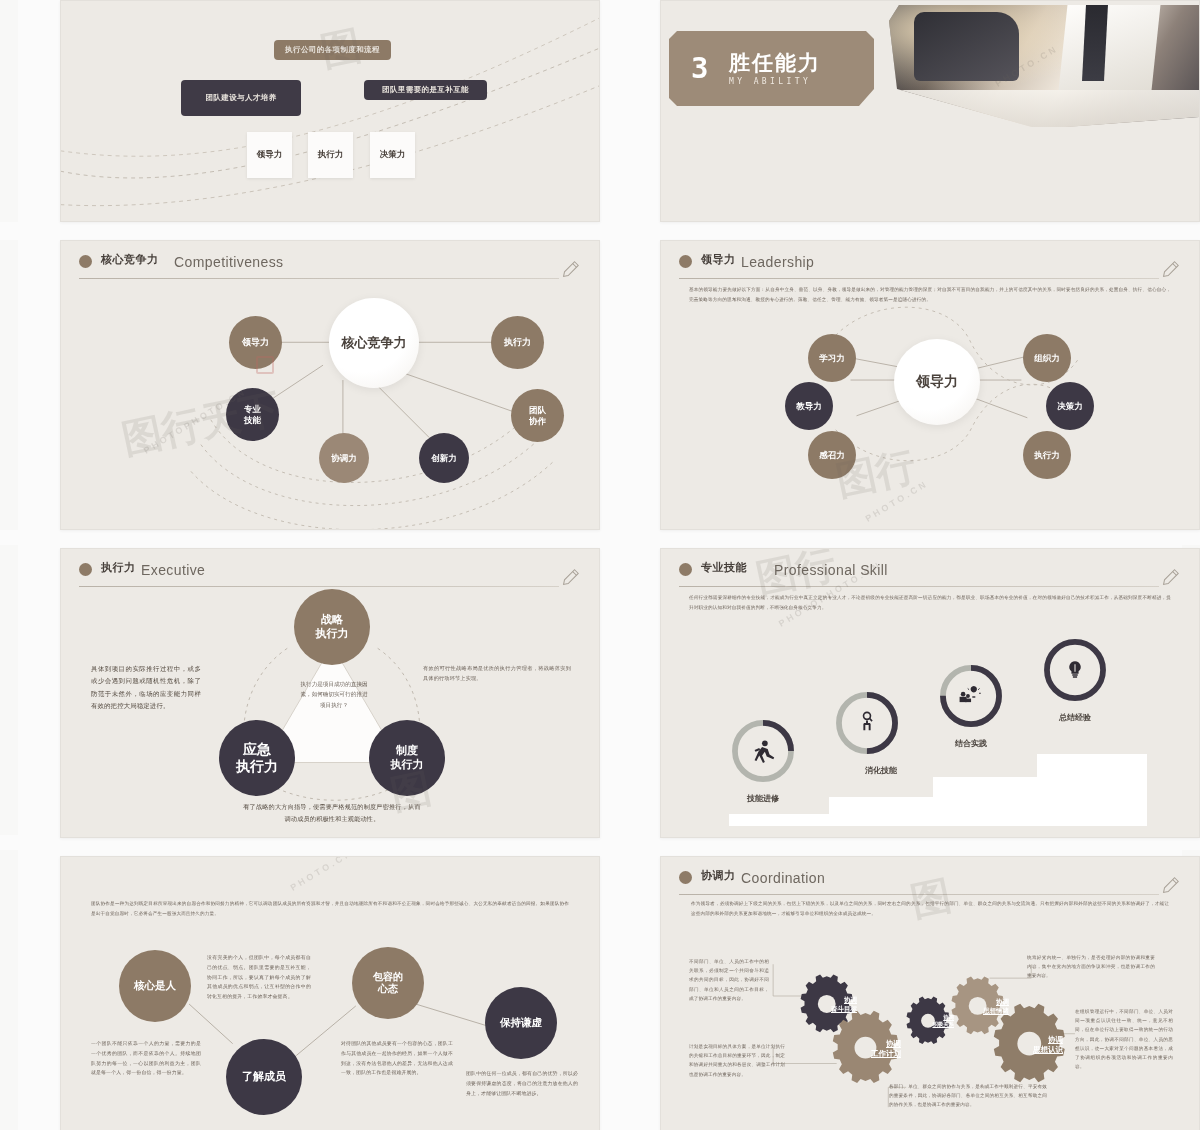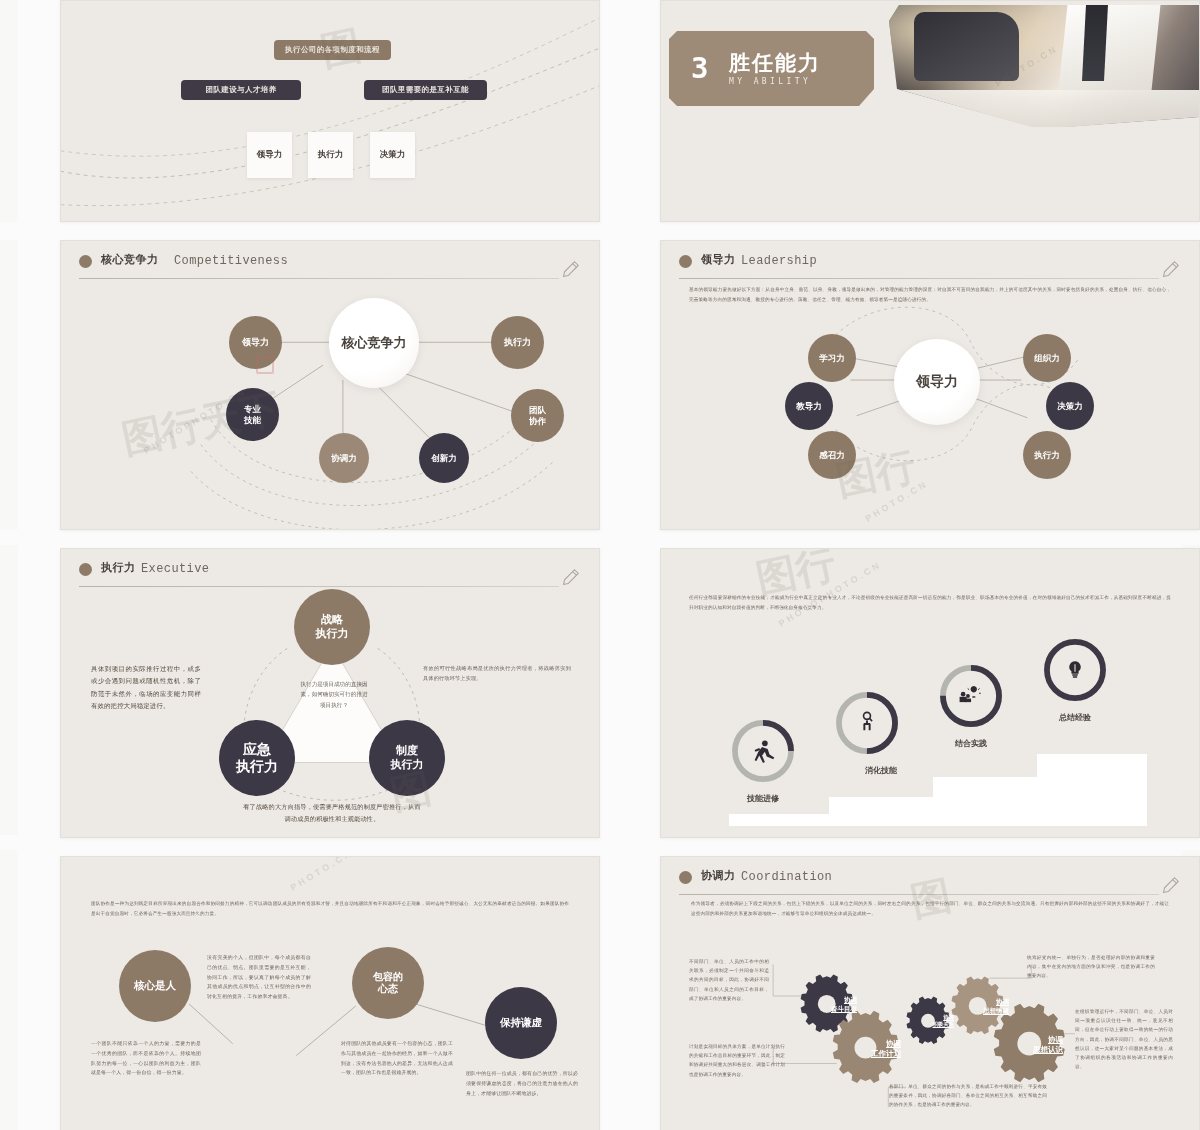--- a/index.html
+++ b/index.html
@@ -40,22 +40,22 @@
   .shead { position:absolute; left:18px; right:18px; top:10px; height:26px; }
   .shead .dot {
     position:absolute; left:0; top:4px; width:13px; height:13px;
     border-radius:50%; background:#8e7b67;
   }
   .shead .tcn {
     position:absolute; left:22px; top:1px; font-size:11px;
     color:#463f3a; font-weight:bold; letter-spacing:.5px;
   }
   .shead .ten {
-    position:absolute; left:95px; top:3px; font-size:12px;
-    color:#6e675f; letter-spacing:.4px;font-family:Liberation Mono, monospace;
+    position:absolute; left:95px; top:3px; font-size:14px;
+    color:#6e675f; letter-spacing:.4px;
   }
   .shead .rule {
     position:absolute; left:0; right:22px; bottom:-2px; height:1px;
     background:linear-gradient(to right,#b9b2a8,#d6d1c9);
   }
   .pencil { position:absolute; right:0; bottom:-4px; width:22px; height:22px; }
 
   .para {
     position:absolute; font-size:4.6px; line-height:2.1;
     color:#6b6158; letter-spacing:.15px; text-align:justify;
@@ -144,21 +144,21 @@
 
 <div class="grid">
 
   <div class="slide">
     <svg class="ov" viewBox="0 0 540 222">
       <path d="M-10,170 C120,200 300,150 560,40" fill="none" stroke="#c3bcb2" stroke-width="1" stroke-dasharray="4 4"></path>
       <path d="M-10,205 C140,215 330,175 560,78" fill="none" stroke="#c9c2b8" stroke-width="1" stroke-dasharray="4 4"></path>
       <path d="M-10,150 C150,175 320,130 560,8" fill="none" stroke="#cdc6bc" stroke-width="1" stroke-dasharray="4 4"></path>
     </svg>
     <div class="chip brown" style="left:213px;top:39px;width:117px;height:20px;">执行公司的各项制度和流程</div>
-    <div class="chip dark" style="left:120px;top:79px;width:120px;height:20px;">团队建设与人才培养</div>
+    <div class="chip dark" style="left:120px;top:79px;width:120px;height:36px;">团队建设与人才培养</div>
     <div class="chip dark" style="left:303px;top:79px;width:123px;height:20px;">团队里需要的是互补互能</div>
     <div class="wcard" style="left:186px;top:131px;width:45px;height:46px;">领导力</div>
     <div class="wcard" style="left:247px;top:131px;width:45px;height:46px;">执行力</div>
     <div class="wcard" style="left:309px;top:131px;width:45px;height:46px;">决策力</div>
     <div class="wm wm-big" style="left:260px;top:20px;">图</div>
   </div>
 
   <div class="slide">
     <div class="banner">
       <div class="num">3</div>
@@ -267,20 +267,30 @@
     <div class="circ c-dark" style="left:308px;top:171px;width:76px;height:76px;font-size:11px;white-space:pre-line;">制度
 执行力</div>
     <div style="position:absolute;left:238px;top:130px;width:70px;font-size:5.6px;line-height:1.85;color:#6b6158;text-align:center;">执行力是项目成功的直接因素，如何确切实可行的推进项目执行？</div>
     <div class="para" style="left:30px;top:114px;width:110px;font-size:6.4px;line-height:1.95;color:#53493f;">具体到项目的实际推行过程中，或多或少会遇到问题或随机性危机，除了防范于未然外，临场的应变能力同样有效的把控大局稳定进行。</div>
     <div class="para" style="left:362px;top:114px;width:148px;font-size:5.2px;line-height:2;">有效的可行性战略布局是优质的执行力管理者，将战略落实到具体的行动环节上实现。</div>
     <div class="para" style="left:182px;top:252px;width:178px;font-size:6.2px;line-height:1.95;color:#53493f;text-align:center;">有了战略的大方向指导，便需要严格规范的制度严密推行，从而调动成员的积极性和主观能动性。</div>
     <div class="wm wm-big" style="left:330px;top:215px;">图</div>
   </div>
 
   <div class="slide">
+    <div class="shead">
+      <span class="dot"></span>
+      <span class="tcn">专业技能</span>
+      <span class="ten">Professional Skill</span>
+      <span class="rule"></span>
+      <svg class="pencil" viewBox="0 0 24 24">
+        <path d="M17 3l4 4-11 11-5 1 1-5z" fill="none" stroke="#a9a298" stroke-width="1.1"></path>
+        <path d="M15 5l4 4" fill="none" stroke="#a9a298" stroke-width="1.1"></path>
+      </svg>
+    </div>
     <div class="para" style="left:28px;right:28px;top:44px;">任何行业都需要深耕细作的专业技能，才能成为行业中真正立足的专业人才，不论是初级的专业技能还是高阶一切适应的能力，都是职业、职场基本的专业的价值，在对的领域做好自己的技术积累工作，从基础到深度不断精进，提升对职业的认知和对自我价值的判断，不断强化自身核心竞争力。</div>
 
     <div class="stair" style="left:68px;top:265px;width:100px;height:12px;"></div>
     <div class="stair" style="left:168px;top:248px;width:104px;height:29px;"></div>
     <div class="stair" style="left:272px;top:228px;width:104px;height:49px;"></div>
     <div class="stair" style="left:376px;top:205px;width:110px;height:72px;"></div>
 
     <div class="ring" style="left:68px;top:168px;width:68px;height:68px;">
       <svg viewBox="0 0 40 40" width="68" height="68">
         <circle cx="20" cy="20" r="16.5" fill="none" stroke="#b3b5ae" stroke-width="3.4"></circle>
@@ -341,20 +351,21 @@
   </div>
 
   <div class="slide">
     <div class="para" style="left:30px;right:30px;top:42px;">团队协作是一种为达到既定目标所显现出来的自愿合作和协同努力的精神，它可以调动团队成员的所有资源和才智，并且自动地驱除所有不和谐和不公正现象，同时会给予那些诚心、大公无私的奉献者适当的回报。如果团队协作是出于自觉自愿时，它必将会产生一股强大而且持久的力量。</div>
     <svg class="ov" viewBox="0 0 540 280">
       <line x1="128" y1="148" x2="172" y2="188" stroke="#b7b0a6" stroke-width="1"></line>
       <line x1="236" y1="200" x2="296" y2="150" stroke="#b7b0a6" stroke-width="1"></line>
       <line x1="356" y1="148" x2="428" y2="170" stroke="#b7b0a6" stroke-width="1"></line>
     </svg>
     <div class="circ c-brown" style="left:58px;top:93px;width:72px;height:72px;font-size:10.5px;">核心是人</div>
+    <div class="circ c-dark" style="left:165px;top:182px;width:76px;height:76px;font-size:11px;">了解成员</div>
     <div class="circ c-brown" style="left:291px;top:90px;width:72px;height:72px;font-size:10px;white-space:pre-line;">包容的
 心态</div>
     <div class="circ c-dark" style="left:424px;top:130px;width:72px;height:72px;font-size:10.5px;">保持谦虚</div>
     <div class="para" style="left:146px;top:96px;width:104px;font-size:4.9px;line-height:2;">没有完美的个人，但团队中，每个成员都有自己的优点、弱点。团队里需要的是互补互能，协同工作，所以，要认真了解每个成员的了解其他成员的优点和弱点，让互补型的合作中的转化互相的提升，工作效率才会提高。</div>
     <div class="para" style="left:30px;top:182px;width:110px;font-size:4.9px;line-height:2;">一个团队不能只依靠一个人的力量，需要力的是一个优秀的团队，而不是依靠的个人。持续地团队努力的每一位，一心以团队的利益为主，团队就是每一个人，得一份自信，得一份力量。</div>
     <div class="para" style="left:280px;top:182px;width:112px;font-size:4.9px;line-height:2;">对待团队的其他成员要有一个包容的心态，团队工作与其他成员在一起协作的经历，如果一个人做不到这，没有办法包容他人的差异，无法和他人达成一致，团队的工作也是很难开展的。</div>
     <div class="para" style="left:405px;top:212px;width:112px;font-size:4.9px;line-height:2;">团队中的任何一位成员，都有自己的优势，所以必须要保持谦虚的态度，将自己的注意力放在他人的身上，才能够让团队不断地进步。</div>
     <div class="wm wm-txt" style="left:225px;top:8px;">PHOTO.CN</div>
   </div>
 

